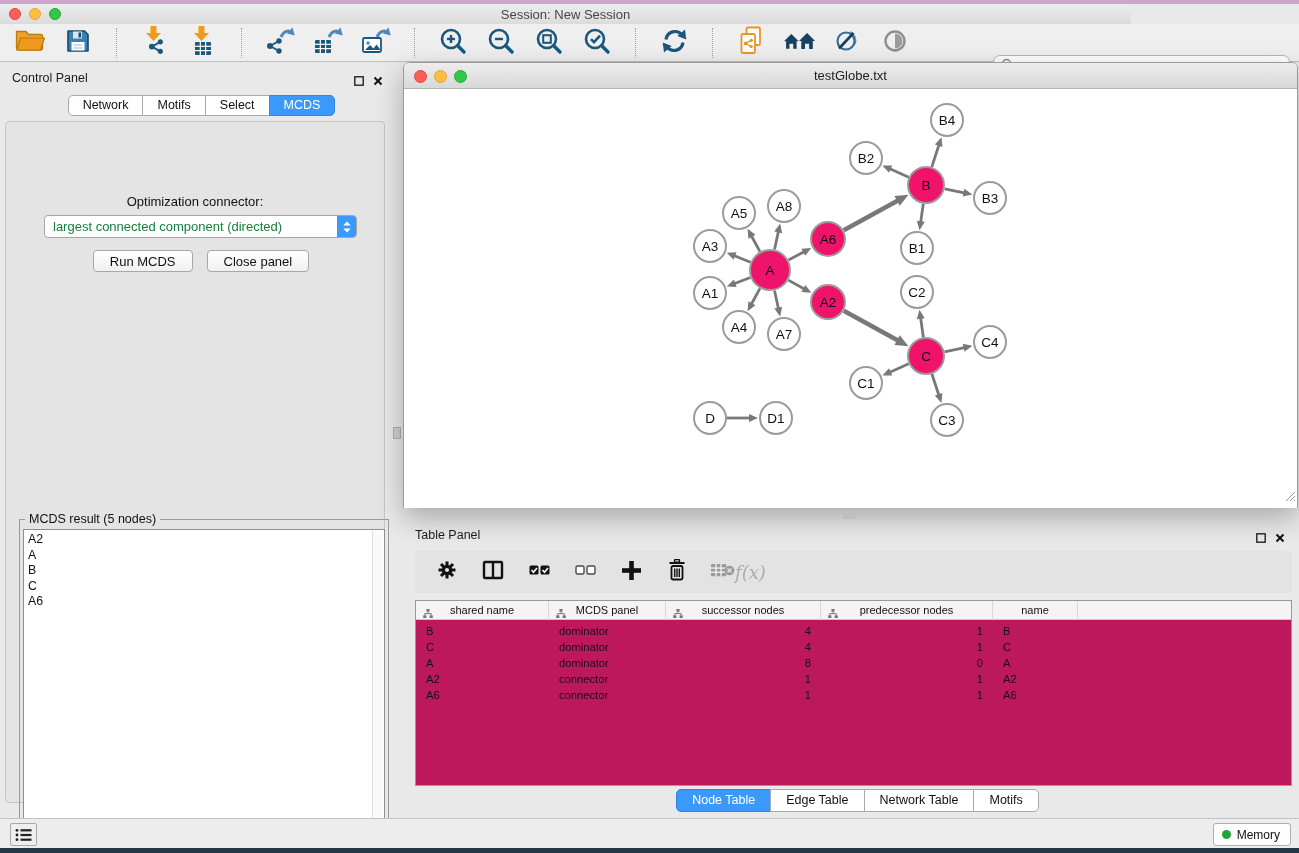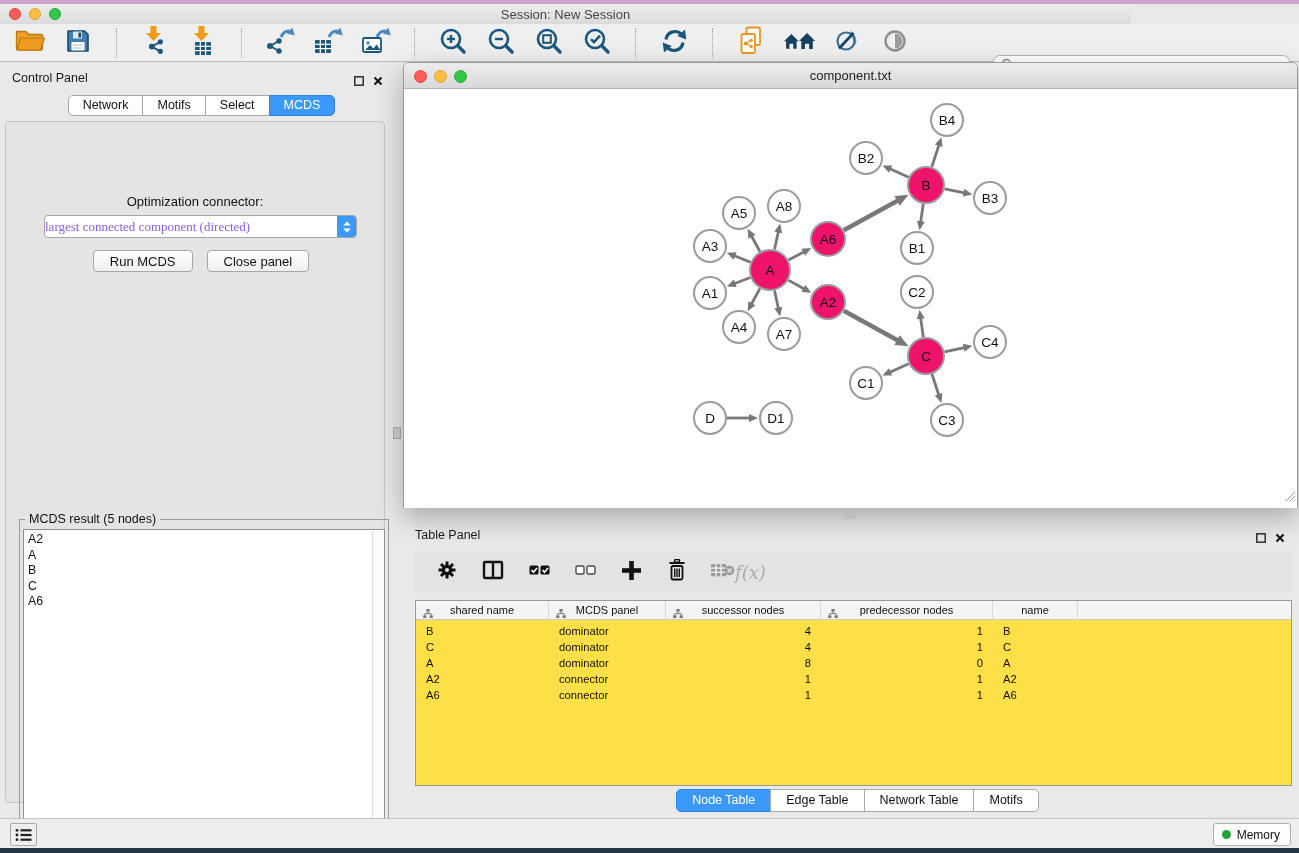--- a/index.html
+++ b/index.html
@@ -39,21 +39,21 @@
   .tabgroup .tab { height:21px; line-height:19px; padding:0 14px; font-size:12.5px; color:#111;
     background:#fff; border:1px solid #A9A9A9; margin-left:-1px; cursor:default; }
   .tabgroup .tab:first-child { border-radius:5px 0 0 5px; margin-left:13px; }
   .tabgroup .tab:last-child { border-radius:0 5px 5px 0; }
   .tabgroup .tab.selected { background:#3B99FC; border-color:#2E86E4; color:#fff; }
   .cp-content { position:absolute; left:5px; top:59px; width:380px; height:682px;
     background:#E4E4E4; border:1px solid #C6C6C6; border-radius:4px; }
   .opt-label { position:absolute; left:0; width:100%; top:72px; text-align:center; font-size:13px; color:#111; }
   .selectbox { position:absolute; left:38px; top:93px; width:313px; height:23px; background:#fff;
     border:1px solid #A6A6A6; border-radius:4px; display:flex; align-items:center; }
-  .selectbox .sel-value { flex:1; font-size:13px; color:#8b5cf6; padding-left:0; white-space:nowrap; overflow:hidden;font-family:Liberation Serif, serif; }
+  .selectbox .sel-value { flex:1; font-size:13px; color:#15803d; padding-left:8px; white-space:nowrap; overflow:hidden; }
   .selectbox .stepper { width:19px; height:21px; background:#3B99FC; border-radius:0 3px 3px 0;
     display:flex; align-items:center; justify-content:center; }
   .btn-row { position:absolute; left:0; top:128px; width:390px; display:flex; justify-content:center; gap:14px; }
   .push-btn { height:22px; padding:0 16px; font-size:13px; color:#111; background:linear-gradient(#FFFFFF,#F0F0F0);
     border:1px solid #A8A8A8; border-radius:4px; cursor:default; font-family:"Liberation Sans",sans-serif; }
   .mcds-fieldset { position:absolute; left:13px; top:397px; width:370px; height:339px; border:1px solid #9A9A9A; }
   .mcds-legend { position:absolute; left:5px; top:-8px; background:#E4E4E4; padding:0 4px; font-size:12.5px; color:#111; }
   .mcds-list { position:absolute; left:3px; top:9px; right:3px; bottom:3px; background:#fff; border:1px solid #8F8F8F; }
   .mcds-items { position:absolute; left:4px; top:2px; right:14px; bottom:2px; overflow:hidden; }
   .mcds-item { font-size:12.3px; line-height:15.5px; color:#111; }
@@ -75,21 +75,21 @@
   .hdivider { position:absolute; left:403px; top:450px; width:896px; height:7px; }
   .hdivider .thumb { position:absolute; left:440px; top:1px; width:13px; height:6px; background:#BFBFBF; border-radius:1px; }
 
   
   .table-panel { position:absolute; left:403px; top:457px; width:896px; height:293px; }
   .tp-icons { right:14px; }
   .tp-toolbar { position:absolute; left:12px; top:32px; width:877px; height:42px; background:#E3E3E3;
     display:flex; align-items:center; padding-left:20px; }
   .tp-tool { display:flex; align-items:center; justify-content:center; width:24px; height:26px; cursor:default; }
   .fx-label { font-family:"DejaVu Serif", serif; font-style:italic; font-size:18px; color:#ABABAB; }
-  .ttable { position:absolute; left:12px; top:81px; width:877px; height:186px; background:#fde047;
+  .ttable { position:absolute; left:12px; top:81px; width:877px; height:186px; background:#be185d;
     border:1px solid #999; overflow:hidden; }
   .trow { display:grid; grid-template-columns:133px 117px 155px 172px 85px 1fr; }
   .thead { background:#F4F4F4; border-bottom:1px solid #C9C9C9; height:19px; }
   .th { position:relative; font-size:11px; color:#111; text-align:center; line-height:19px; border-right:1px solid #D8D8D8; }
   .th:last-child { border-right:none; }
   .th .tree { position:absolute; left:7px; top:5px; }
   .tbody .trow { height:16px; }
   .td { font-size:11.2px; color:#111; line-height:16px; white-space:nowrap; overflow:hidden; }
   .td.l { text-align:left; padding-left:10px; }
   .td.r { text-align:right; padding-right:10px; }
@@ -342,21 +342,21 @@
 
     <div class="split-handle"></div>
 
     <div class="network-window">
       <div class="nw-titlebar">
         <div class="nw-lights">
           <span class="light red"></span>
           <span class="light yellow"></span>
           <span class="light green"></span>
         </div>
-        <div class="nw-title">component.txt</div>
+        <div class="nw-title">testGlobe.txt</div>
       </div>
       <div class="nw-canvas">
         <svg id="network-graph" width="893" height="418">
             <line x1="346.5019894914096" y1="172.20079579656382" x2="329.21191727213153" y2="165.2847669088526" stroke="#787878" stroke-width="2.8"></line>
             <polygon points="322.7125804359347,162.68503217437387 332.55443335931847,162.31364149801976 329.5833079484856,169.74145502510186" fill="#787878"></polygon>
             <line x1="355.96678911489033" y1="161.55183804995966" x2="346.9442986727496" y2="144.96209755957187" stroke="#787878" stroke-width="2.8"></line>
             <polygon points="343.5998950443797,138.81271024289174 351.41377817610106,144.80797757669768 344.3859069570381,148.63015315197754" fill="#787878"></polygon>
             <line x1="370.4876344549141" y1="159.4850996346785" x2="374.65757802986417" y2="140.42250043490657" stroke="#787878" stroke-width="2.8"></line>
             <polygon points="376.15345618150224,133.58420031313273 378.13778434183837,143.2310879849208 370.3225842026683,141.52151295447737" fill="#787878"></polygon>
             <line x1="346.39133153665693" y1="187.5166562442815" x2="329.34365293255127" y2="194.05159970918868" stroke="#787878" stroke-width="2.8"></line>

